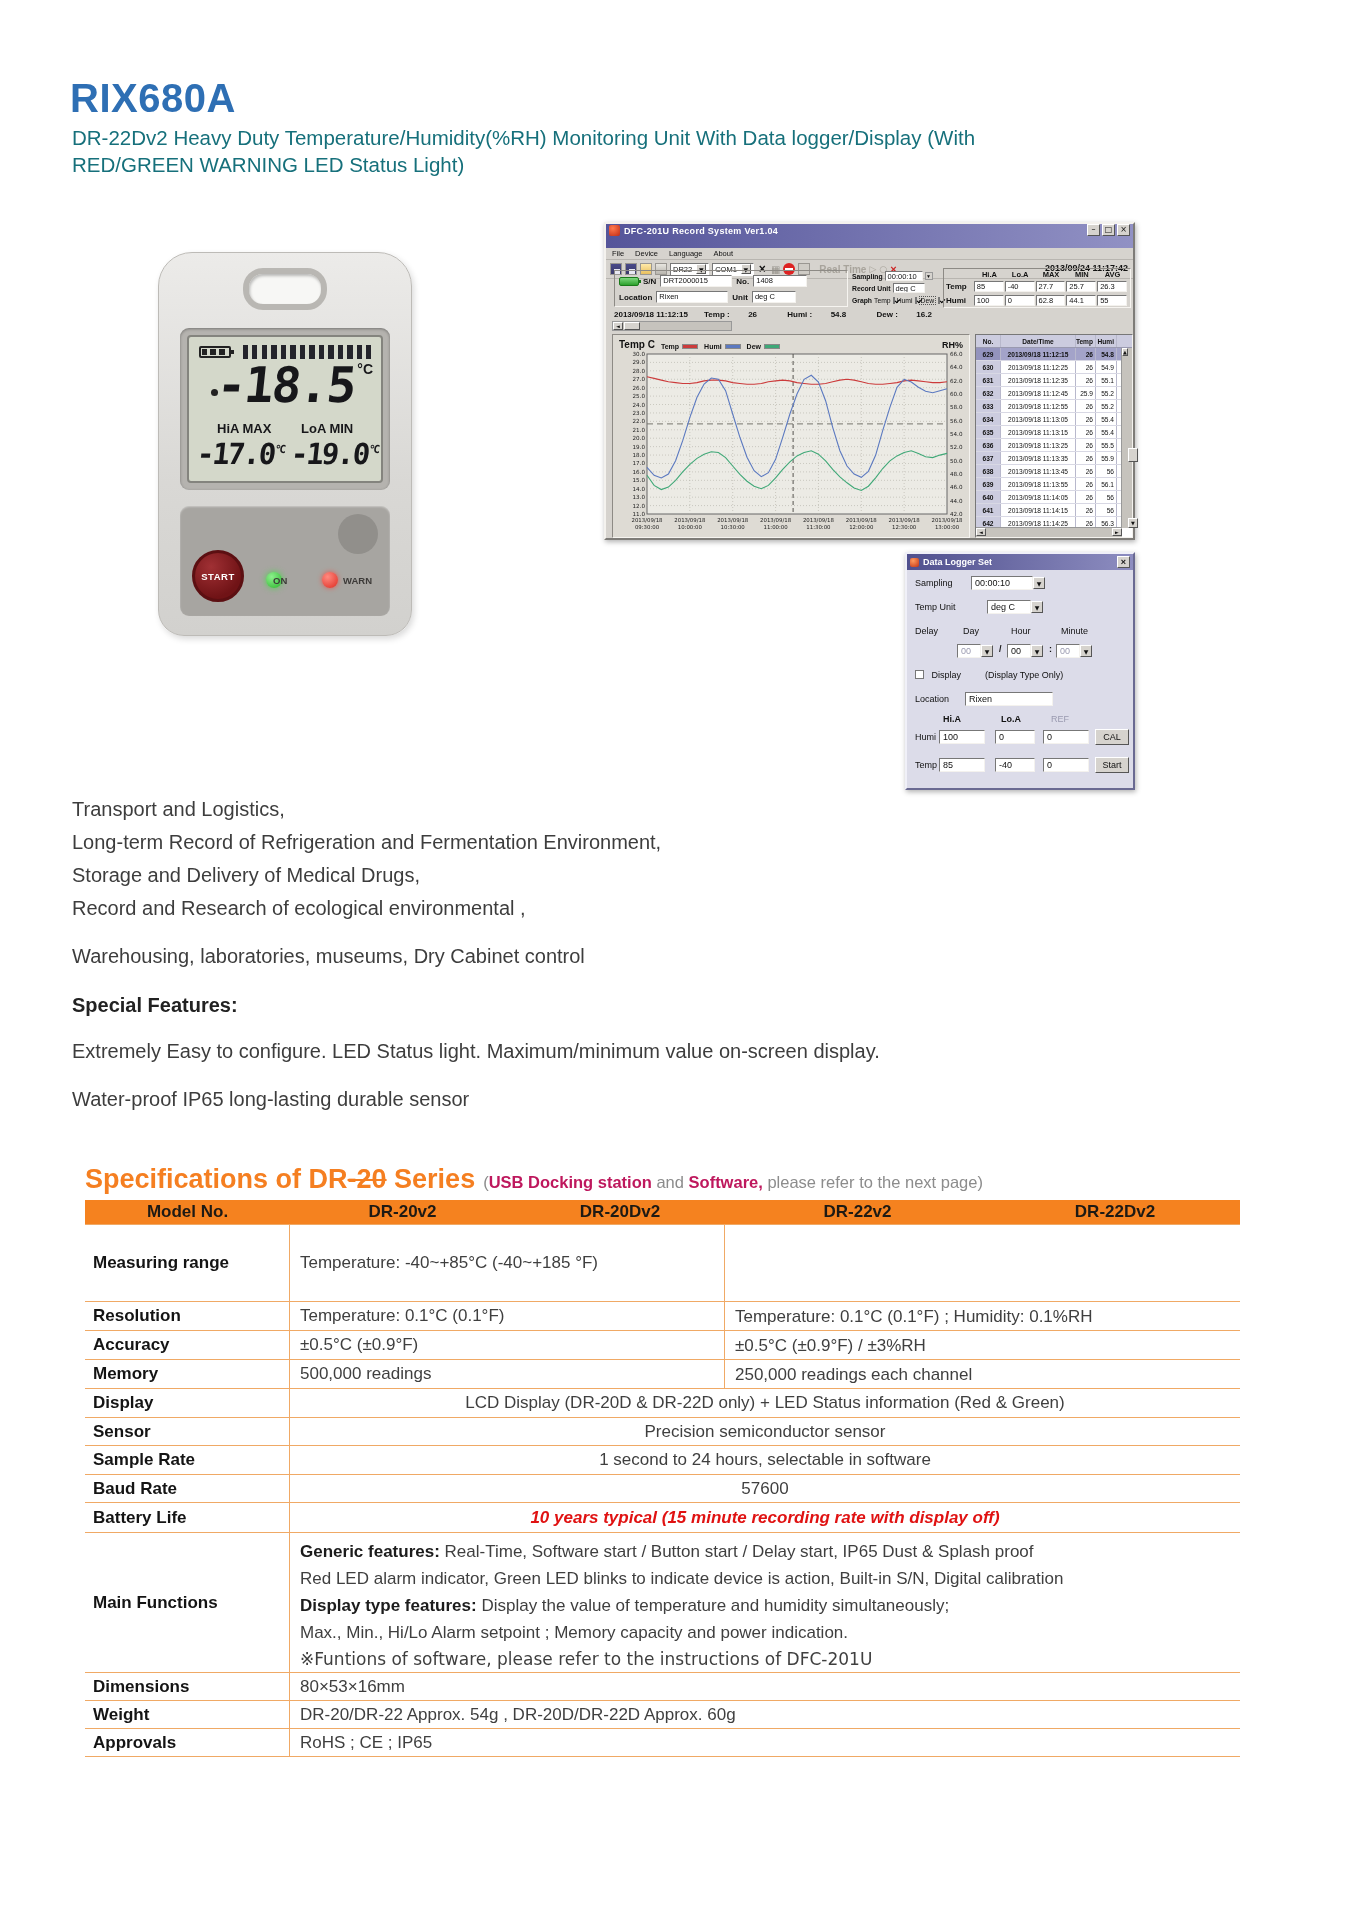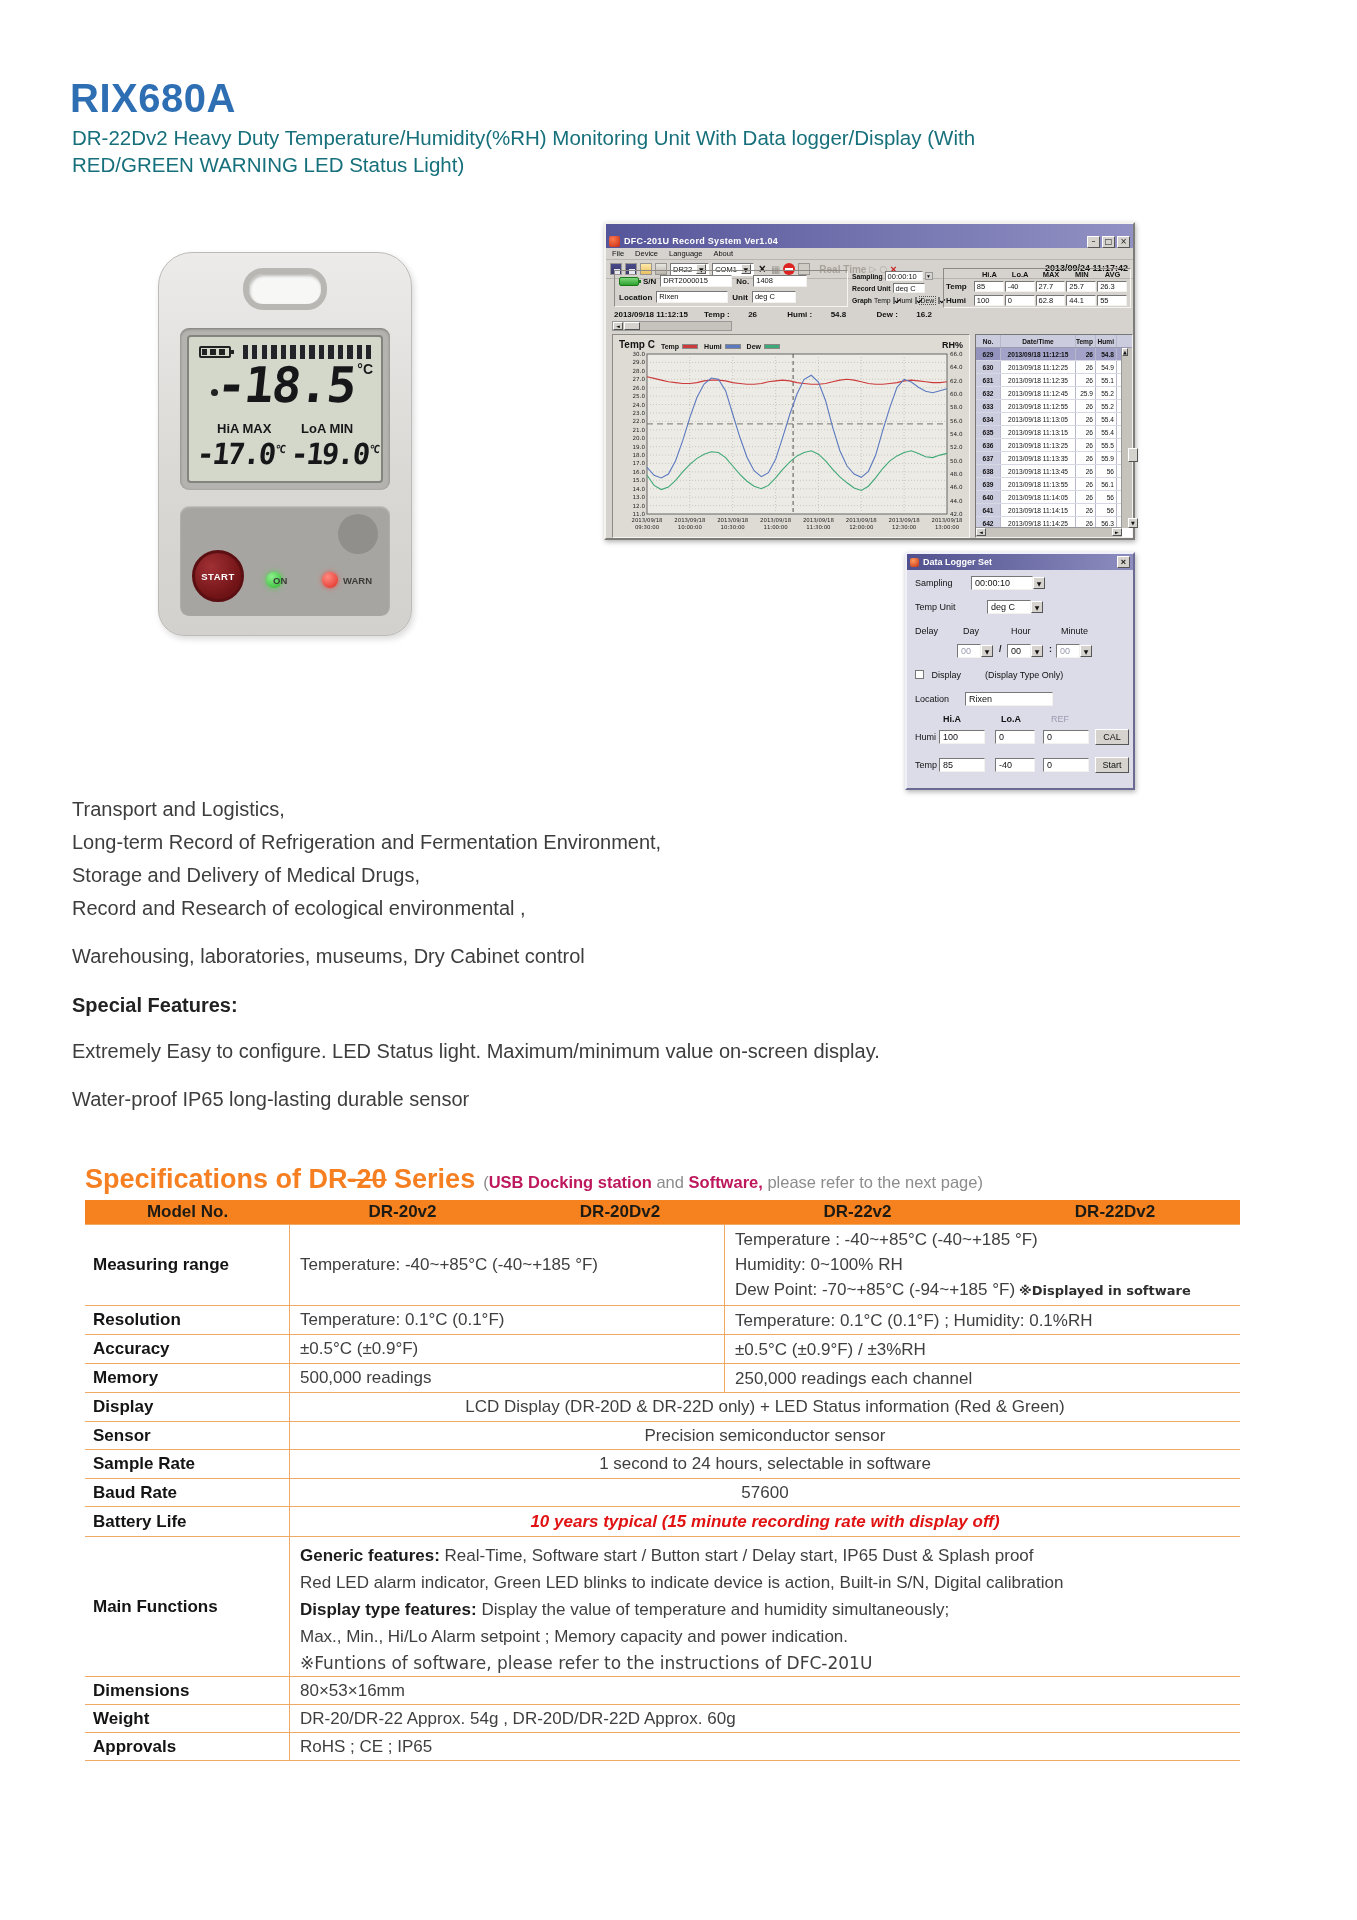--- a/index.html
+++ b/index.html
@@ -50,21 +50,21 @@
   .led-on { left:86px; top:66px; background:radial-gradient(circle at 35% 30%, #8cf08c, #2cb42c); box-shadow:0 0 6px #4ed44e; }
   .led-warn { left:142px; top:66px; background:radial-gradient(circle at 35% 30%, #ff8a80, #df2a20); box-shadow:0 0 5px #e8564e; }
   .led-lbl { position:absolute; top:69px; font-size:9.5px; font-weight:bold; color:#3c3a38; }
   .led-lbl.on { left:93px; } .led-lbl.warn { left:163px; }
 
   
   .sw-win { left:604px; top:222px; width:531px; height:318px; background:#d6d3ce;
     border:2px solid; border-color:#f4f2ee #7e7c78 #7e7c78 #f4f2ee; box-shadow:1px 2px 5px rgba(0,0,0,.3);
     font-size:8px; color:#111; }
   .tbar { position:relative; height:18px; background:linear-gradient(90deg,#55559a,#9191c4);
-    display:flex; align-items:flex-start; padding:12px 3px; gap:4px; }
+    display:flex; align-items:flex-end; padding:12px 3px; gap:4px; }
   .tbar-icon { width:11px; height:11px; background:radial-gradient(circle at 35% 30%,#ff7a4e,#c22a14); border-radius:2px; }
   .tbar-title { color:#fff; font-weight:bold; font-size:9px; letter-spacing:0.3px; }
   .tbar-btns { margin-left:auto; display:flex; gap:2px; }
   .tbar-btn { width:13px; height:12px; background:#d6d3ce; border:1px solid; border-color:#fff #555 #555 #fff;
     font-size:8px; line-height:10px; text-align:center; font-family:"DejaVu Sans",sans-serif; }
   .menubar { height:12px; display:flex; gap:11px; align-items:center; padding:0 6px;
     border-bottom:1px solid #b8b5b0; font-size:7.5px; }
   .toolbar { position:relative; height:19px; display:flex; align-items:center; gap:3px; padding:0 4px;
     border-bottom:1px solid #b8b5b0; }
   .tb-ic { width:12px; height:12px; border:1px solid #9a9792; background:#cfccc6; position:relative; }
@@ -637,25 +637,20 @@
       <div class="sp-h0">Model No.</div>
       <div class="sp-h1">DR-20v2</div>
       <div class="sp-h2">DR-20Dv2</div>
       <div class="sp-h3">DR-22v2</div>
       <div class="sp-h4">DR-22Dv2</div>
     </div>
 
     <div class="sp-row h-measuring">
       <div class="sp-label">Measuring range</div>
       <div class="sp-left">Temperature: -40~+85°C (-40~+185 °F)</div>
-      <div class="sp-right">
-        <div>Temperature : -40~+85°C (-40~+185 °F)</div>
-        <div>Humidity: 0~100% RH</div>
-        <div><span>Dew Point: -70~+85°C (-94~+185 °F)</span><span class="sp-note">※Displayed in software</span></div>
-      </div>
     </div>
 
     <div class="sp-row h-29">
       <div class="sp-label">Resolution</div>
       <div class="sp-left">Temperature: 0.1°C (0.1°F)</div>
       <div class="sp-right">Temperature: 0.1°C (0.1°F) ; Humidity: 0.1%RH</div>
     </div>
     <div class="sp-row h-29">
       <div class="sp-label">Accuracy</div>
       <div class="sp-left">±0.5°C (±0.9°F)</div>

